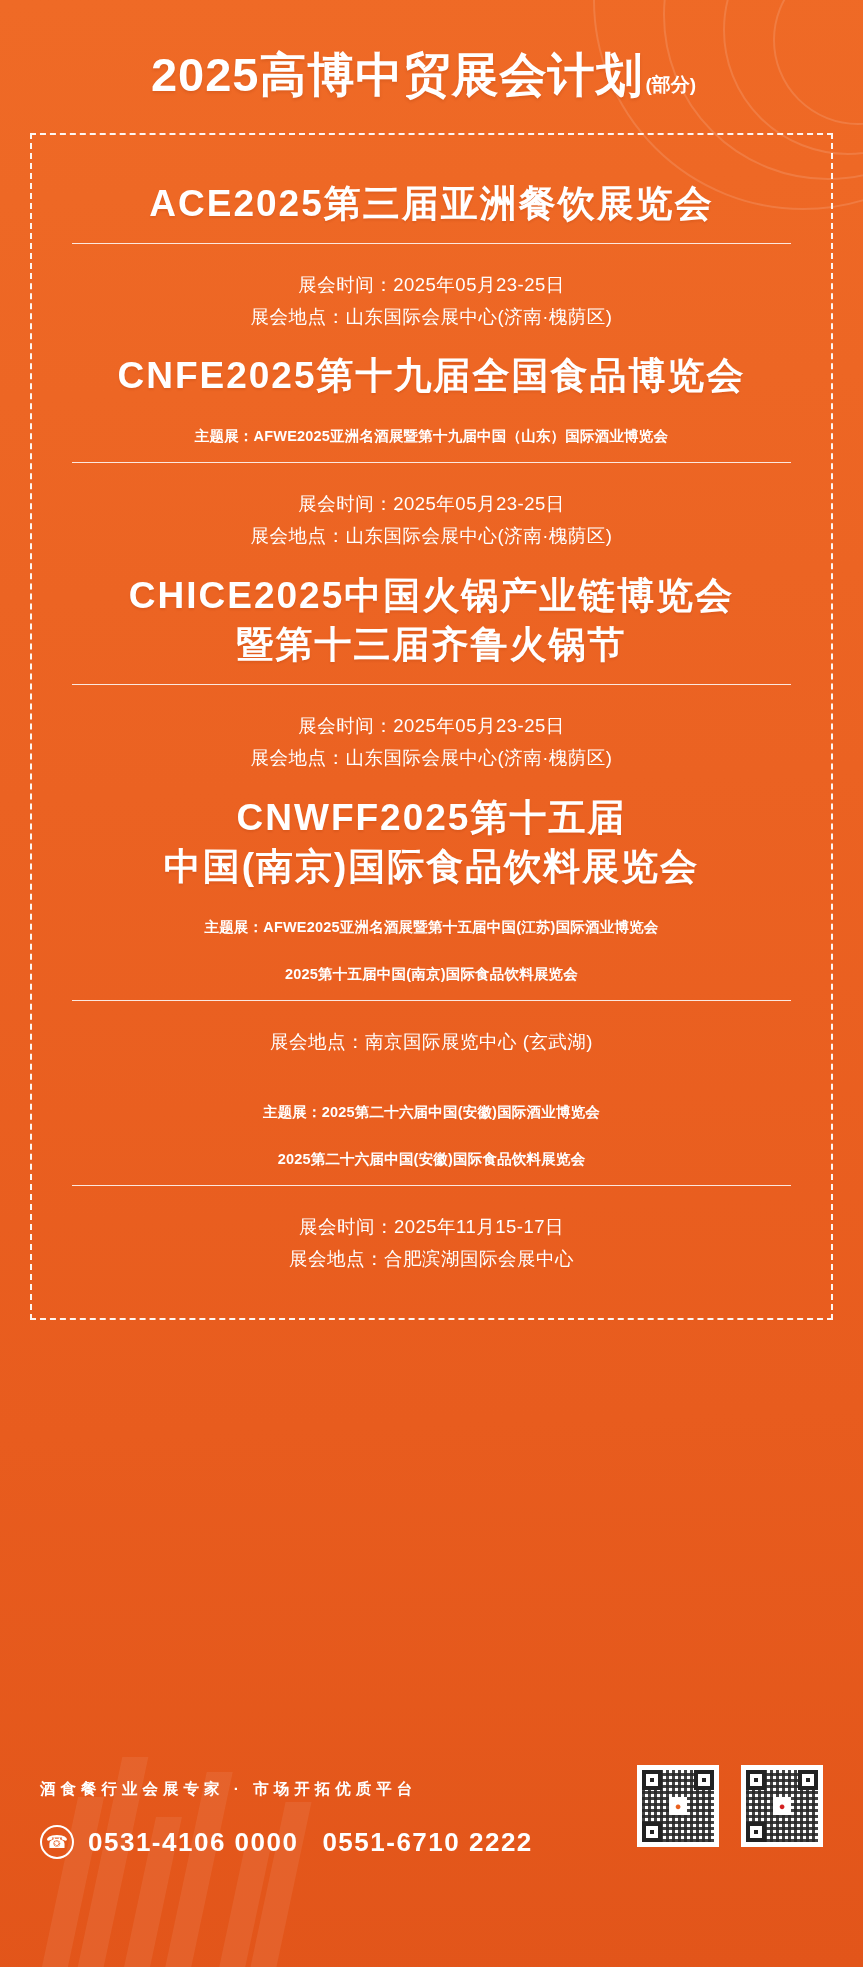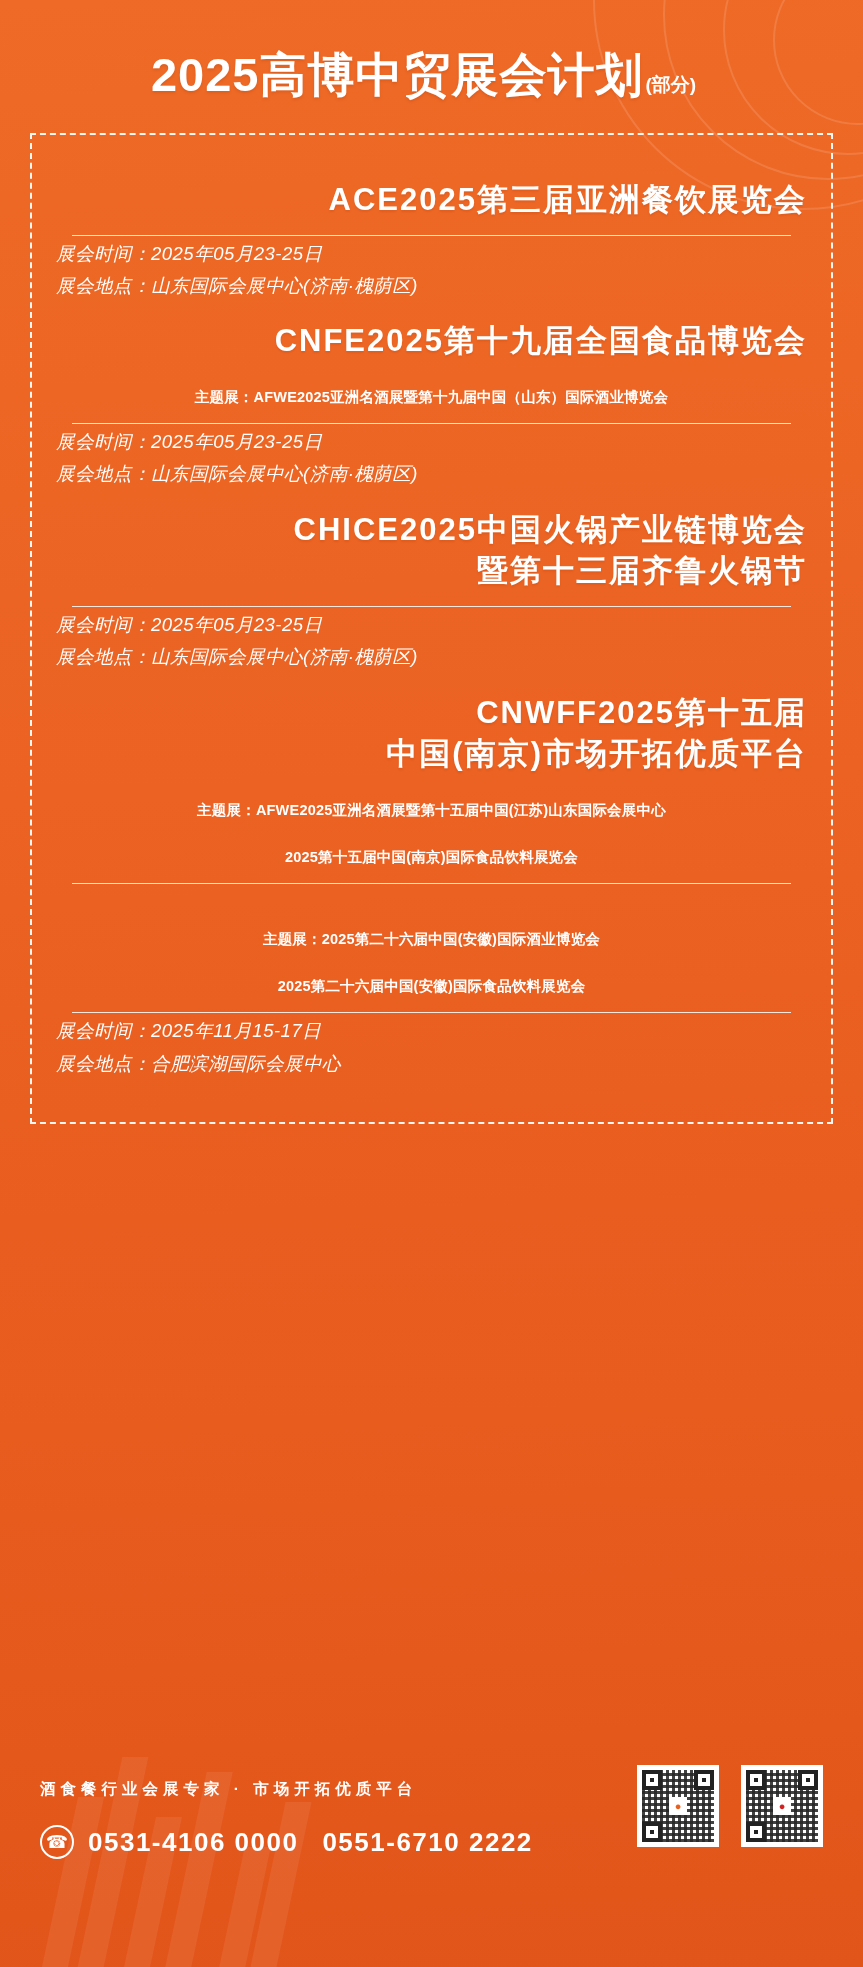--- a/index.html
+++ b/index.html
@@ -72,22 +72,22 @@
     position: relative;
     z-index: 3;
     margin: 0 30px;
     border: 2px dashed rgba(255,255,255,0.95);
     padding: 30px 24px 38px 24px;
   }
 
   .expo { padding: 14px 0 4px 0; }
 
   .expo-title {
-    text-align: right;
-    font-size: 31px;
+    text-align: center;
+    font-size: 37px;
     font-weight: 700;
     line-height: 1.34;
     letter-spacing: 2px;
     text-shadow: 0 2px 2px rgba(150,50,0,0.15);
   }
   .expo-title .ln { display: block; }
 
   .theme-wrap {
     margin-top: 14px;
     text-align: center;
@@ -100,22 +100,22 @@
     margin-top: 24px;
   }
 
   .rule {
     height: 1px;
     background: rgba(255,255,255,0.85);
     margin: 14px 16px 0 16px;
   }
 
   .info {
-    margin-top: 2px;
-    font-style: italic;
+    margin-top: 25px;
+    text-align: center;
   }
   .info-line {
     font-size: 18.5px;
     font-weight: 500;
     line-height: 1.75;
     letter-spacing: 0.5px;
   }
 
   
   .footer {
@@ -267,28 +267,29 @@
       </div>
       <div class="rule"></div>
       <div class="info">
         <div class="info-line">展会时间：2025年05月23-25日</div>
         <div class="info-line">展会地点：山东国际会展中心(济南·槐荫区)</div>
       </div>
     </div>
     <div class="expo">
       <div class="expo-title">
         <span class="ln">CNWFF2025第十五届</span>
-        <span class="ln">中国(南京)市场开拓优质平台</span>
+        <span class="ln">中国(南京)国际食品饮料展览会</span>
       </div>
       <div class="theme-wrap">
-        <div class="theme-line">主题展：AFWE2025亚洲名酒展暨第十五届中国(江苏)山东国际会展中心</div>
+        <div class="theme-line">主题展：AFWE2025亚洲名酒展暨第十五届中国(江苏)国际酒业博览会</div>
         <div class="theme-line">2025第十五届中国(南京)国际食品饮料展览会</div>
       </div>
       <div class="rule"></div>
       <div class="info">
+        <div class="info-line">展会地点：南京国际展览中心 (玄武湖)</div>
       </div>
     </div>
     <div class="expo">
       <div class="theme-wrap">
         <div class="theme-line">主题展：2025第二十六届中国(安徽)国际酒业博览会</div>
         <div class="theme-line">2025第二十六届中国(安徽)国际食品饮料展览会</div>
       </div>
       <div class="rule"></div>
       <div class="info">
         <div class="info-line">展会时间：2025年11月15-17日</div>

